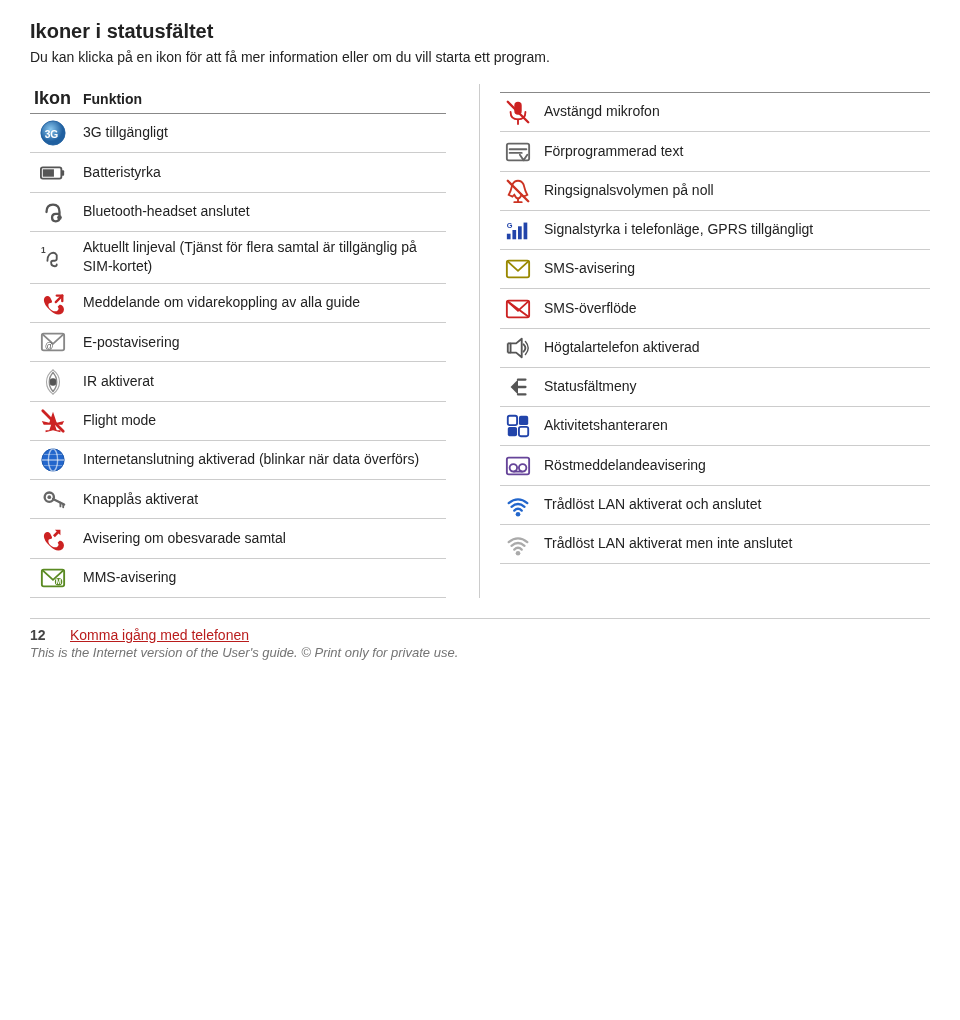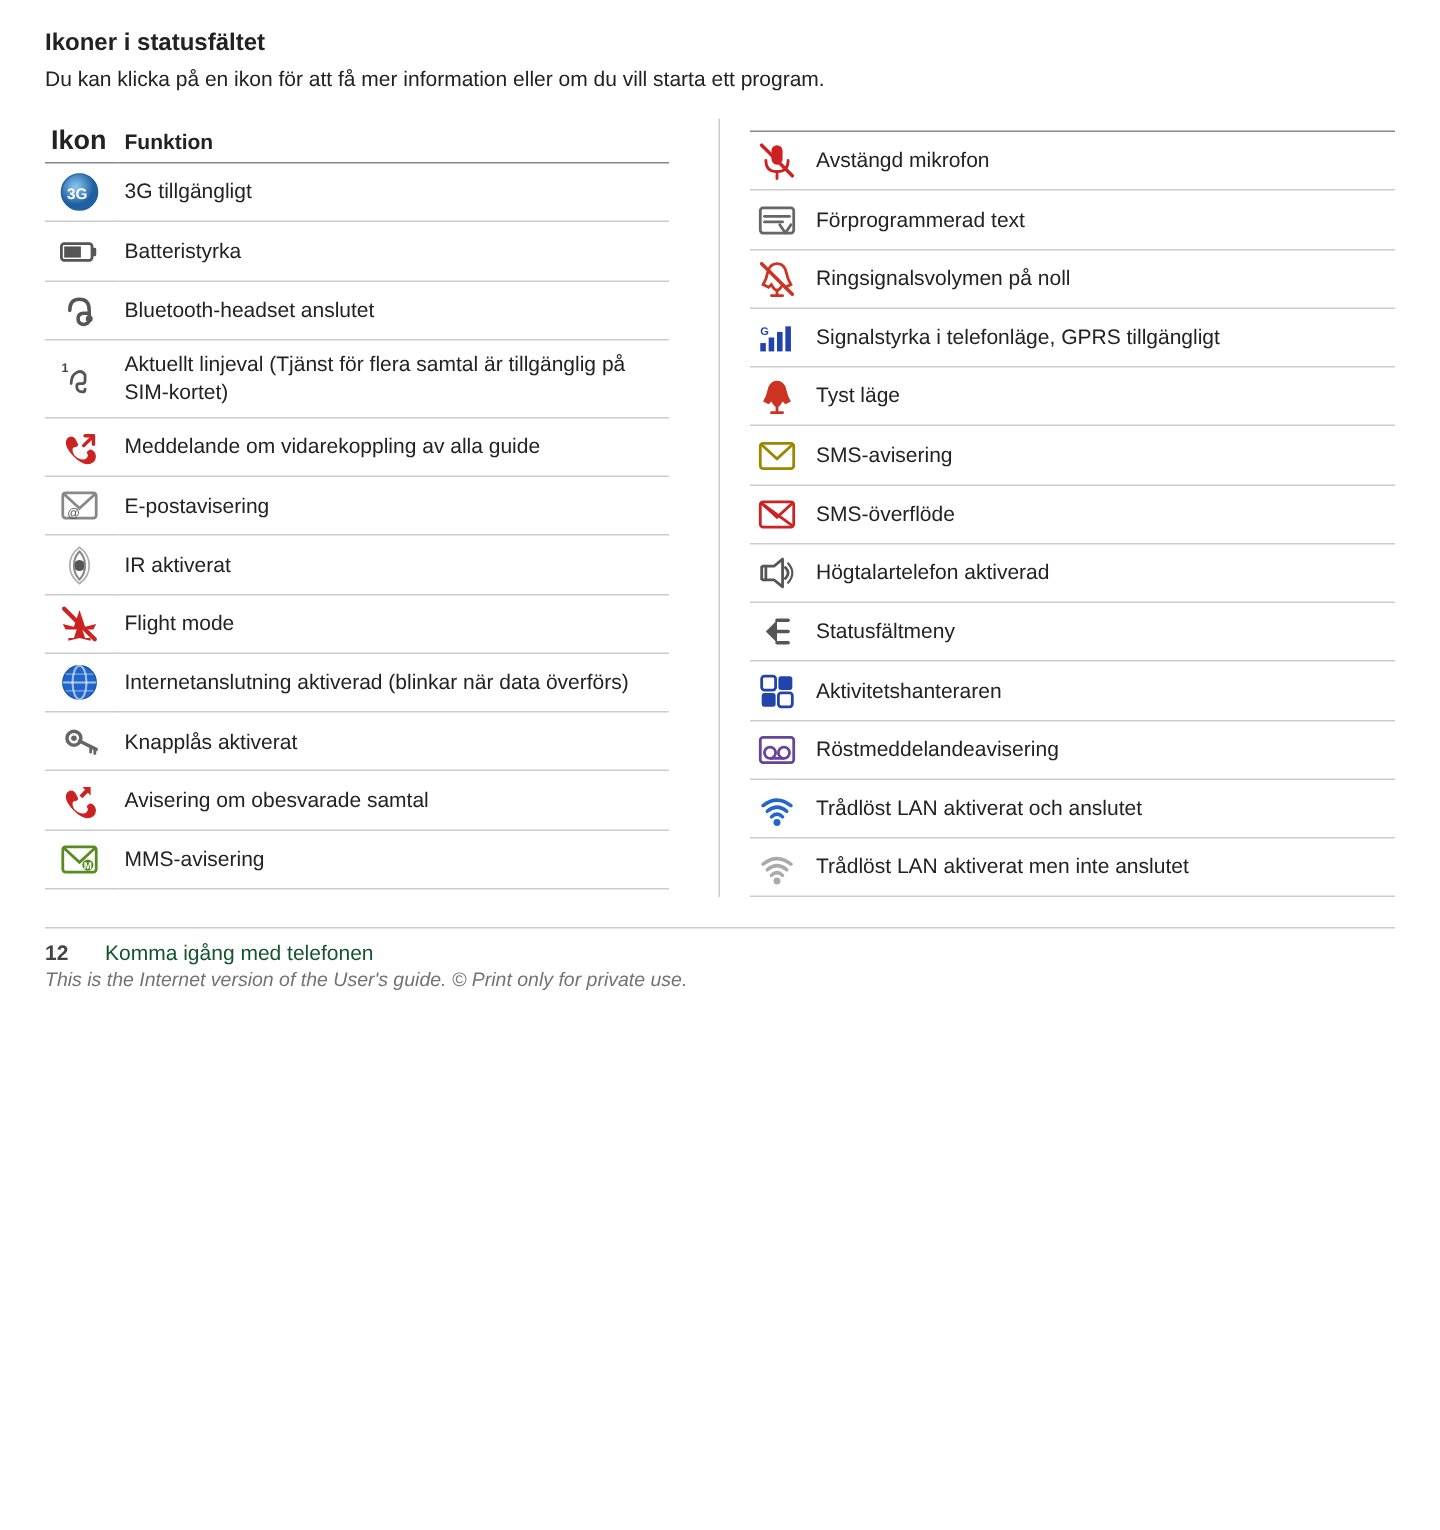--- a/index.html
+++ b/index.html
@@ -7,21 +7,21 @@
       font-family: Arial, Helvetica, sans-serif;
       font-size: 14px;
       color: #222;
       background: #fff;
       width: 960px;
       min-height: 1020px;
       padding: 20px 30px 20px 30px;
     }
 
     h1 {
-      font-size: 16px;
+      font-size: 20px;
       font-weight: bold;
       margin-bottom: 4px;
     }
 
     .intro-text {
       font-size: 14px;
       margin-bottom: 16px;
       line-height: 1.5;
     }
 
@@ -80,21 +80,22 @@
 
     .footer-page {
       font-size: 14px;
       font-weight: bold;
       color: #444;
       min-width: 20px;
     }
 
     .footer-title {
       font-size: 14px;
-      color: #14532d;
+      color: #b91c1c;
+      text-decoration: underline;
     }
 
     .footer-notice {
       font-size: 13px;
       color: #737373;
       font-style: italic;
       margin-top: 2px;
     }
 
     
@@ -325,30 +326,20 @@
               <rect x="2" y="16" width="4" height="6" fill="#2244aa"></rect>
               <rect x="8" y="12" width="4" height="10" fill="#2244aa"></rect>
               <rect x="14" y="8" width="4" height="14" fill="#2244aa"></rect>
               <rect x="20" y="4" width="4" height="18" fill="#2244aa"></rect>
               <text x="2" y="10" font-size="8" fill="#2244aa" font-family="Arial" font-weight="bold">G</text>
             </svg>
           </td>
           <td>Signalstyrka i telefonläge, GPRS tillgängligt</td>
         </tr>
 
-        <tr>
-          <td class="icon-cell">
-            <svg class="svg-icon" viewBox="0 0 28 28">
-              <path d="M14 3 Q18 3 20 7 L22 14 L24 18 L20 20 L18 18 Q16 22 14 22 Q12 22 10 18 L8 20 L4 18 L6 14 L8 7 Q10 3 14 3Z" fill="#cc3322"></path>
-              <line x1="14" y1="22" x2="14" y2="26" stroke="#cc3322" stroke-width="2" stroke-linecap="round"></line>
-              <line x1="10" y1="26" x2="18" y2="26" stroke="#cc3322" stroke-width="2" stroke-linecap="round"></line>
-            </svg>
-          </td>
-          <td>Tyst läge</td>
-        </tr>
 
         <tr>
           <td class="icon-cell">
             <svg class="svg-icon" viewBox="0 0 28 22">
               <rect x="2" y="2" width="24" height="18" rx="2" fill="none" stroke="#998800" stroke-width="2"></rect>
               <polyline points="2,2 14,13 26,2" fill="none" stroke="#998800" stroke-width="2"></polyline>
             </svg>
           </td>
           <td>SMS-avisering</td>
         </tr>

